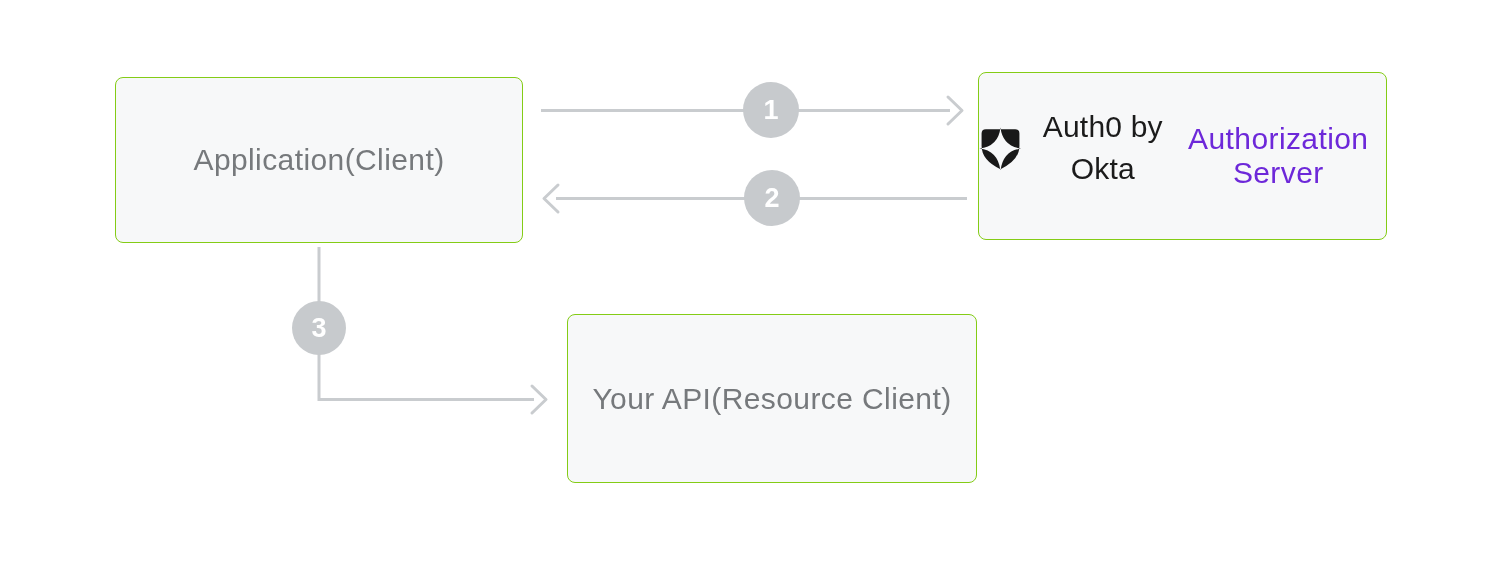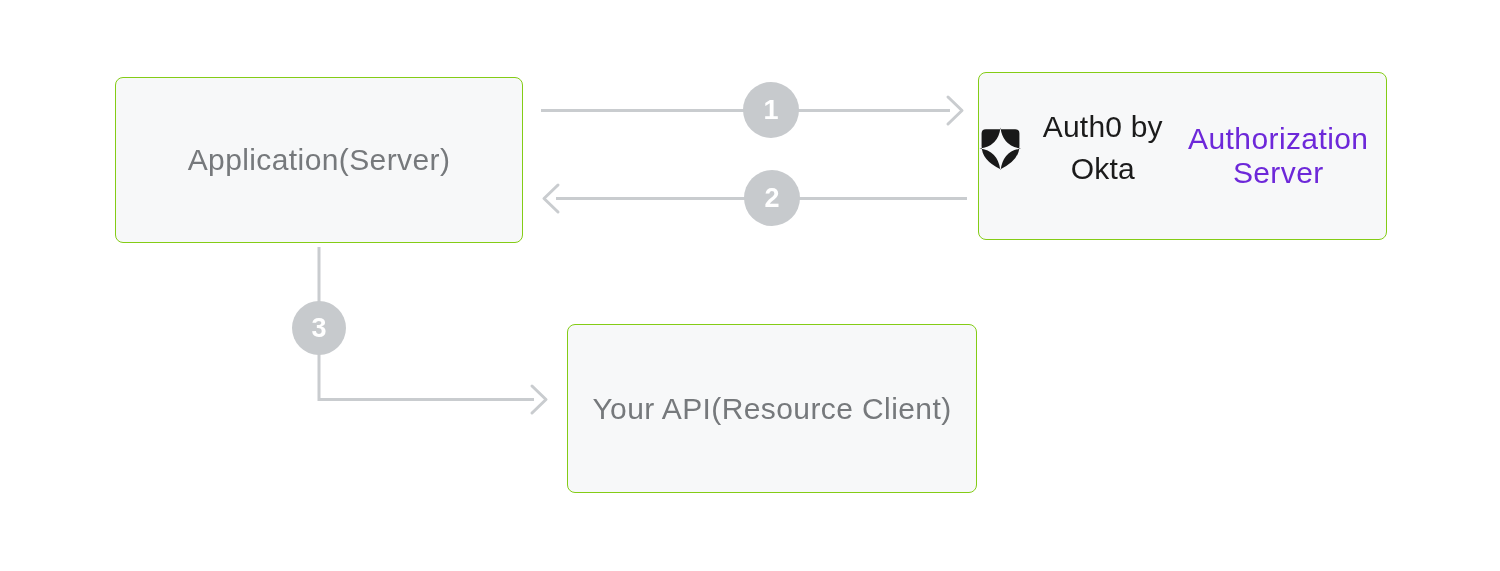--- a/index.html
+++ b/index.html
@@ -33,21 +33,21 @@
     align-items: center;
     justify-content: center;
     color: #76797c;
     font-size: 30px;
     line-height: 44px;
     letter-spacing: 0.4px;
     text-align: center;
   }
   .box-application { left: 115px; top: 77px;  width: 408px; height: 166px; }
   .box-auth       { left: 978px; top: 72px;  width: 409px; height: 168px; }
-  .box-api        { left: 567px; top: 324px; width: 410px; height: 169px; }
+  .box-api        { left: 567px; top: 314px; width: 410px; height: 169px; }
 
   .brand-row {
     display: flex;
     align-items: center;
     gap: 13px;
     margin-bottom: 16px;
   }
   .brand-text {
     color: #1b1b1b;
     font-size: 30px;
@@ -95,21 +95,21 @@
 
     <line x1="967" y1="198.5" x2="556" y2="198.5"></line>
     <path d="M558,185 L544,198.5 L558,212" stroke-linecap="round" stroke-linejoin="round"></path>
 
     <path d="M319,247 L319,399.5 L534,399.5"></path>
     <path d="M532,386 L546,399.5 L532,413" stroke-linecap="round" stroke-linejoin="round"></path>
   </svg>
 
   <div class="box box-application">
     <div>Application</div>
-    <div>(Server)</div>
+    <div>(Client)</div>
   </div>
 
   <div class="box box-auth">
     <div class="brand-row">
       <span class="shield-icon-wrap">
         <svg viewBox="0 0 100 100" width="43" height="43">
           <path fill="#191919" fill-rule="evenodd" d="M16,5 L84,5 Q94,5 94,15 L94,44 Q94,77 50,98 Q6,77 6,44 L6,15 Q6,5 16,5 Z
                M50,1 Q45,45 1,50 Q45,55 50,103 Q55,55 99,50 Q55,45 50,1 Z"></path>
         </svg>
       </span>

